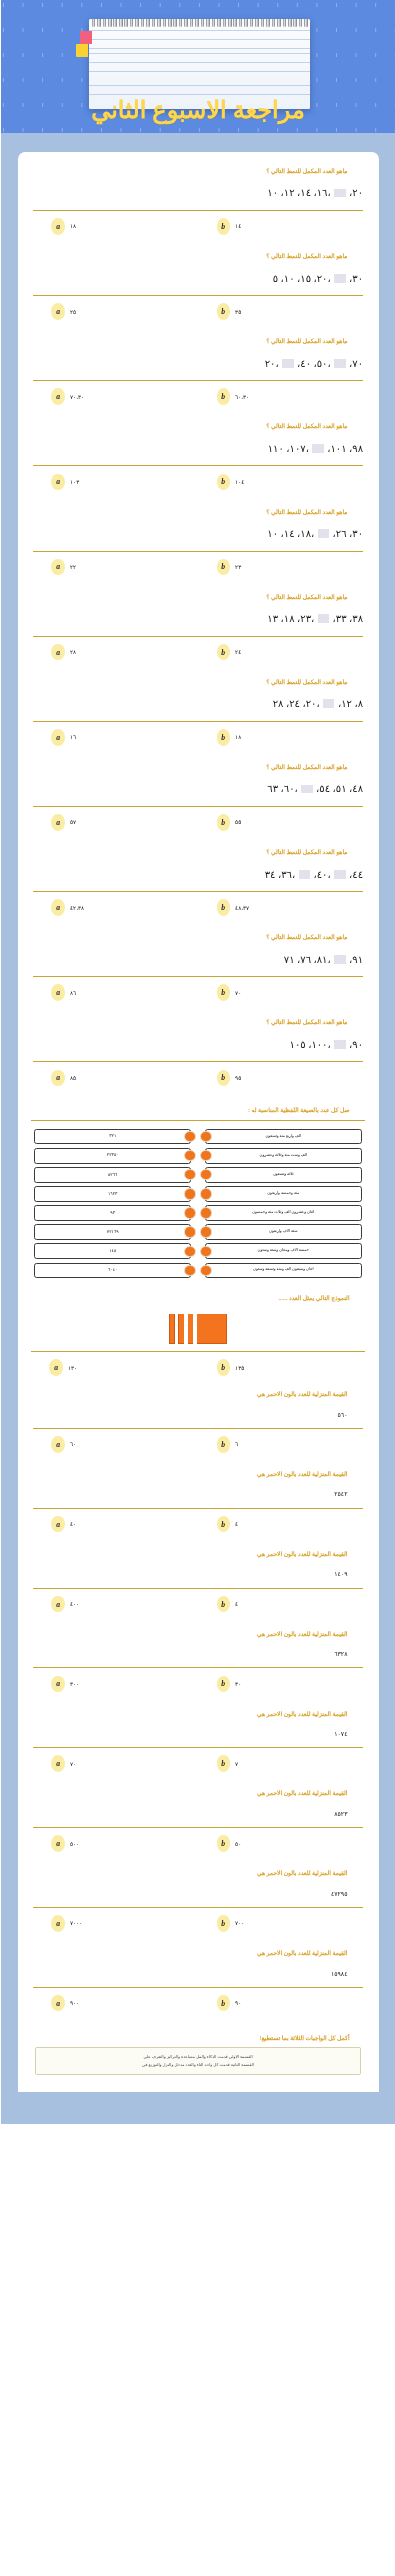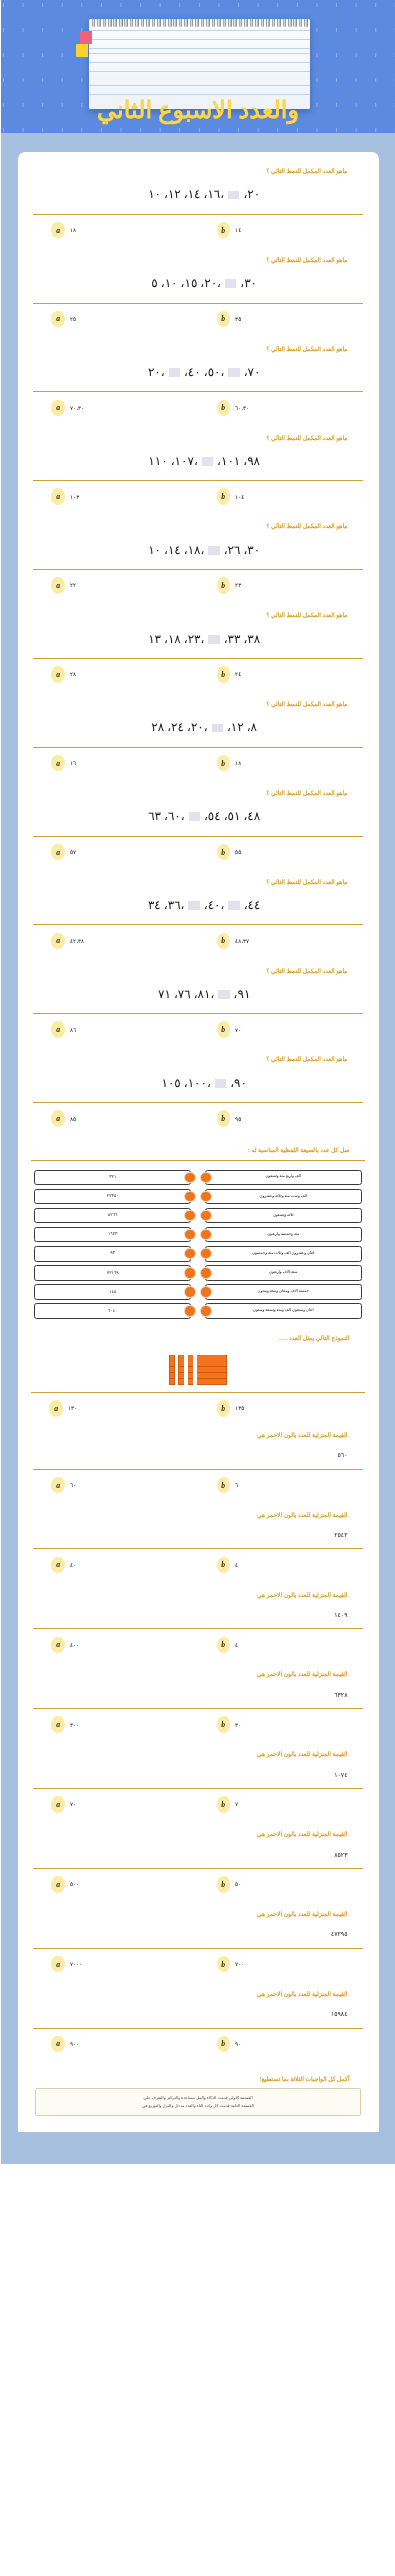--- a/index.html
+++ b/index.html
@@ -113,23 +113,23 @@
   .q-text {
     font-size: 6px;
     color: #d9a22a;
     font-weight: 700;
     text-align: right;
     padding-right: 15.5px;
     margin-bottom: 13.4px;
     letter-spacing: 0.1px;
   }
   .q-pattern {
-    text-align: center;
+    text-align: right;
     padding-left: 12.4px;
-    font-size: 12px;
+    font-size: 10px;
     color: #1a1a1a;
     letter-spacing: 0.5px;
     direction: ltr;
     font-family: "Liberation Serif", serif;
     margin-bottom: 11.3px;
     min-height: 11.3px;
   }
   .q-pattern .blank {
     display: inline-block;
     width: 11.3px; height: 8.8px;
@@ -345,21 +345,21 @@
         <i></i>
         <i></i>
         <i></i>
         <i></i>
     </div>
   </div>
   <span class="tab pink"></span>
   <span class="tab yellow"></span>
   <span class="tab orange"></span>
 
-  <div class="hero-title">والعدد الاسبوع الثاني</div>
+  <div class="hero-title">مراجعة الاسبوع الثاني</div>
 </div>
 
 <div class="page-bg">
   <div class="sheet">
 
     <div id="questions-root">
         <div class="q">
           <div class="q-text">ماهو العدد المكمل للنمط التالي ؟</div>
           <div class="q-pattern">٢٠، <span class="blank"></span> ،١٦، ١٤، ١٢، ١٠</div>
           <div class="q-rule"></div>

